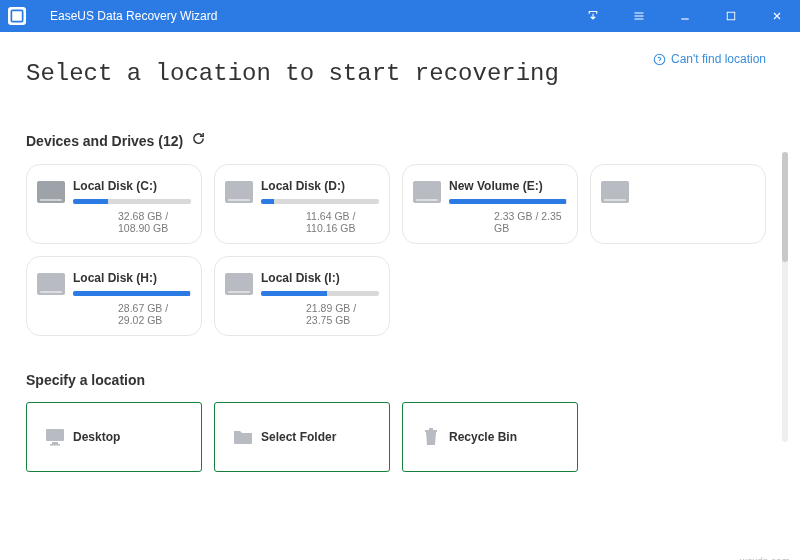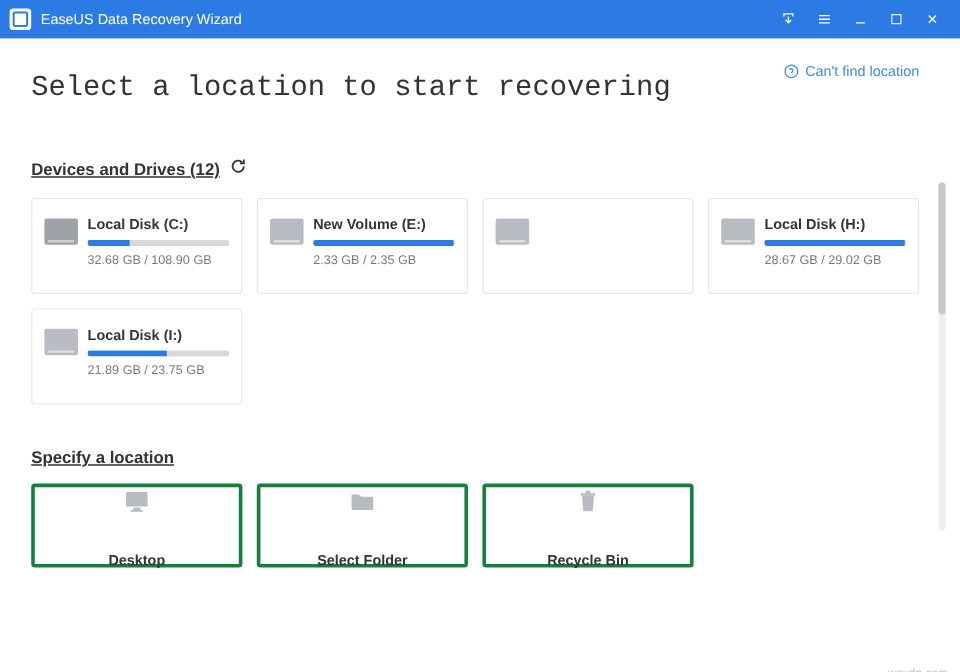--- a/index.html
+++ b/index.html
@@ -1,40 +1,40 @@
 <!DOCTYPE html>
 <html><head>
   <meta charset="utf-8">
   <style>
     * { margin: 0; padding: 0; box-sizing: border-box; }
     body { width: 800px; height: 560px; font-family: -apple-system, "Segoe UI", Arial, sans-serif; background: #fff; overflow: hidden; }
-    .titlebar { height: 32px; background: #2c7be5; display: flex; align-items: center; padding: 0 8px; color: #fff; }
+    .titlebar { height: 32px; background: #2c7be5; display: flex; align-items: center; padding: 0 8px; color: #fff; gap: 16px; }
     .titlebar .logo { width: 18px; height: 18px; background: #fff; border-radius: 3px; display: flex; align-items: center; justify-content: center; margin-right: 8px; color: #2c7be5; font-size: 12px; }
     .titlebar .title { font-size: 12px; flex: 1; }
     .titlebar .ctrl { width: 30px; height: 32px; display: flex; align-items: center; justify-content: center; cursor: pointer; }
     .titlebar .ctrl svg { width: 12px; height: 12px; stroke: #fff; fill: none; }
     .main { padding: 28px 26px 10px 26px; position: relative; height: 541px; }
     .top-link { position: absolute; right: 34px; top: 20px; color: #3a8dde; font-size: 12px; display: flex; align-items: center; gap: 5px; cursor: pointer; }
     .top-link svg { width: 13px; height: 13px; stroke: #3a8dde; fill: none; }
     h1 { font-size: 24px; font-weight: 400; color: #333; margin-bottom: 44px; font-family: Liberation Mono, monospace; }
-    .section-head { display: flex; align-items: center; gap: 8px; margin-bottom: 14px; text-decoration: underline; }
+    .section-head { display: flex; align-items: center; gap: 8px; margin-bottom: 14px; }
     .section-head h2 { font-size: 14px; font-weight: 700; color: #333; }
     .refresh { cursor: pointer; }
     .refresh svg { width: 15px; height: 15px; stroke: #333; fill: none; }
     .grid { display: flex; flex-wrap: wrap; gap: 12px; margin-bottom: 36px; }
-    .drive-card { width: 176px; height: 80px; border: 1px solid #e7e7e7; border-radius: 3px; background: #fff; display: flex; align-items: flex-start; padding: 14px 10px 10px 10px; cursor: pointer; }
+    .drive-card { width: 176px; height: 80px; border: 1px solid #e7e7e7; border-radius: 14px; background: #fff; display: flex; align-items: flex-start; padding: 14px 10px 10px 10px; cursor: pointer; }
     .drive-card .icon { width: 28px; height: 22px; background: #b8bcc2; border-radius: 2px; flex-shrink: 0; margin-right: 8px; margin-top: 2px; position: relative; display: flex; align-items: center; justify-content: center; }
     .drive-card .icon::after { content: ""; position: absolute; bottom: 2px; left: 3px; right: 3px; height: 2px; background: rgba(255,255,255,.5); border-radius: 1px; }
     .drive-card .icon.os { background: #9ea3aa; }
     .drive-card .info { flex: 1; min-width: 0; }
     .drive-card .name { font-size: 12px; font-weight: 600; color: #333; margin-bottom: 6px; white-space: nowrap; overflow: hidden; text-overflow: ellipsis; }
     .bar { width: 100%; height: 5px; background: #d9d9d9; border-radius: 2px; overflow: hidden; margin-bottom: 6px; }
     .bar-fill { height: 100%; background: #2c7be5; }
-    .size { font-size: 10.5px; color: #7a7a7a; }
-    .loc-card { width: 176px; height: 70px; border: 3px solid #15803d; border-radius: 3px; background: #fff; display: flex; align-items: center; padding: 0 14px; gap: 30px; cursor: pointer; flex-direction: column; }
+    .size { font-size: 10.5px; color: #7a7a7a; margin-left: 45px; }
+    .loc-card { width: 176px; height: 70px; border: 1px solid #15803d; border-radius: 3px; background: #fff; display: flex; align-items: center; padding: 0 14px; gap: 4px; cursor: pointer; }
     .loc-card .licon { width: 28px; height: 24px; display: flex; align-items: center; justify-content: center; }
     .loc-card .licon svg { width: 26px; height: 24px; fill: #b8bcc2; }
     .loc-card .lname { font-size: 12px; font-weight: 600; color: #333; }
     .scrollbar { position: absolute; right: 12px; top: 120px; width: 6px; height: 290px; background: #eee; border-radius: 3px; }
     .scroll-thumb { width: 6px; height: 110px; background: #c8c8c8; border-radius: 3px; }
     .watermark { position: absolute; right: 10px; bottom: 6px; font-size: 10px; color: #c0c0c0; }
   </style>
 </head>
 <body>
 
@@ -94,20 +94,30 @@
 
   <div class="grid" id="drives-grid">
       <div class="drive-card">
     <div class="icon os"></div>
     <div class="info">
       <div class="name">Local Disk (C:)</div>
       <div class="bar">
             <div class="bar-fill" style="width:30%"></div>
           </div>
       <div class="size">32.68 GB / 108.90 GB</div>
+    </div>
+      </div>
+      <div class="drive-card">
+    <div class="icon "></div>
+    <div class="info">
+      <div class="name">Local Disk (D:)</div>
+      <div class="bar">
+            <div class="bar-fill" style="width:11%"></div>
+          </div>
+      <div class="size">11.64 GB / 110.16 GB</div>
     </div>
       </div>
       <div class="drive-card">
     <div class="icon "></div>
     <div class="info">
       <div class="name">New Volume (E:)</div>
       <div class="bar">
             <div class="bar-fill" style="width:99%"></div>
           </div>
       <div class="size">2.33 GB / 2.35 GB</div>

